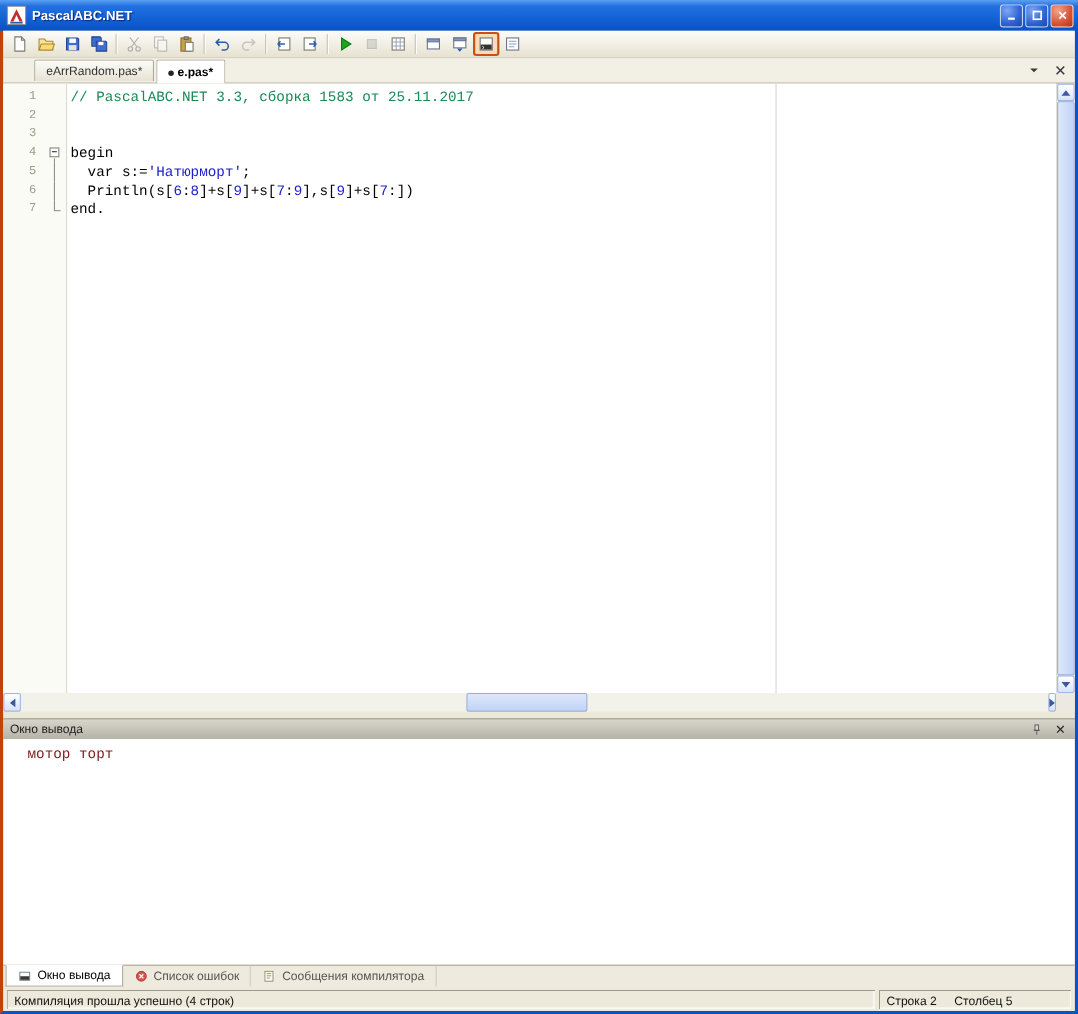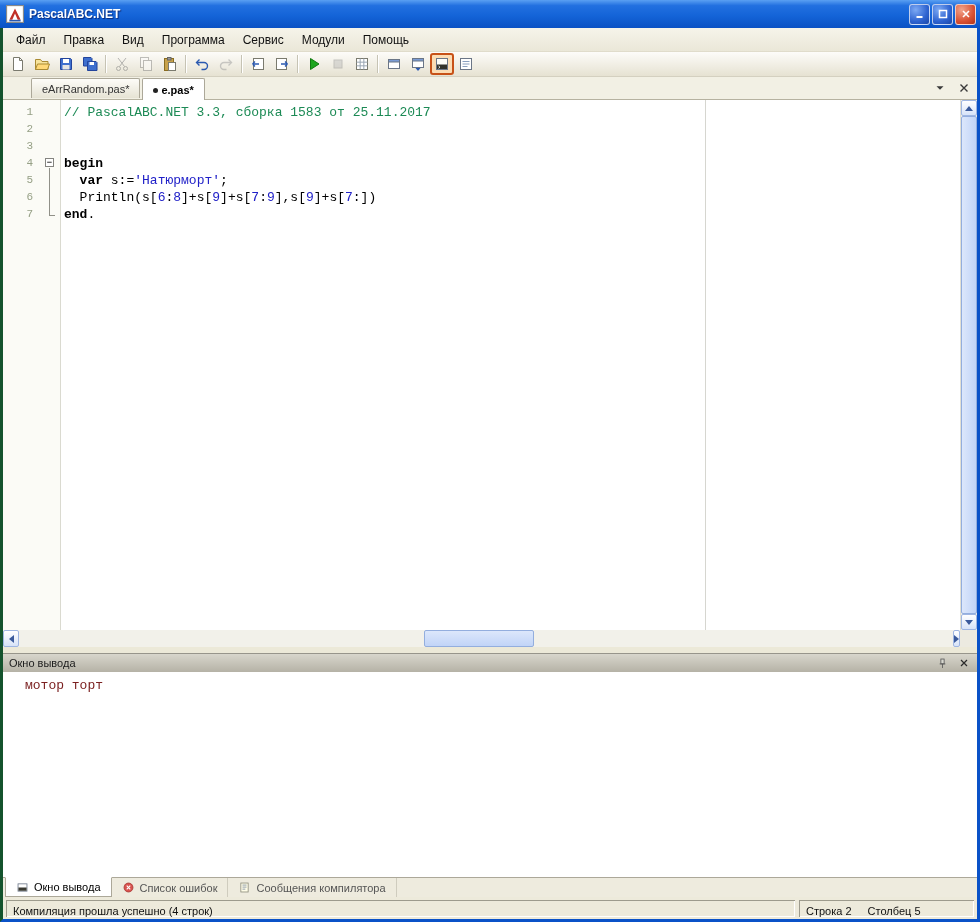--- a/index.html
+++ b/index.html
@@ -1,20 +1,20 @@
 <!DOCTYPE html>
 <html style="--c-comment: #1C8A55; --c-keyword: #000000; --c-string: #2020C8; --c-number: #2020C8; --c-output: #7B2020;"><head>
 <meta charset="utf-8">
 <style>
   * { box-sizing: border-box; margin: 0; padding: 0; }
   html,body { width: 980px; height: 922px; font-family: "Liberation Sans", sans-serif; }
   .window {
     width: 980px; height: 922px;
     display: flex; flex-direction: column;
-    border-left: 3px solid #14532d; border-right: 3px solid #0A52C8; border-bottom: 3px solid #0A52C8;
+    border-left: 3px solid #c2410c; border-right: 3px solid #0A52C8; border-bottom: 3px solid #0A52C8;
     background: #ECE9D8;
   }
   
   .titlebar {
     height: 28px; flex: 0 0 28px;
     margin: -0px -3px 0 -3px;
     background: linear-gradient(180deg,#5AA0F2 0%,#2270E0 20%,#1464D8 55%,#0A51C4 100%);
     display: flex; align-items: center; padding: 0 4px 0 6px; gap: 5px;
   }
   .app-icon { width: 18px; height: 18px; display: inline-flex; }
@@ -60,21 +60,21 @@
   .ln { width: 40px; text-align: right; padding-right: 10px; font: 11px/17px "Liberation Mono", monospace; color: #96A086; }
   .fold { width: 18px; position: relative; }
   .foldbox { position: absolute; left: 2px; top: 3px; width: 9px; height: 9px; border: 1px solid #848480;
              background: #fff; font: bold 9px/7px "Liberation Sans", sans-serif; text-align: center; color: #333; }
   .fold.start::before { content: ''; position: absolute; left: 6px; top: 13px; bottom: 0; width: 1px; background: #909088; }
   .fold.mid::before   { content: ''; position: absolute; left: 6px; top: 0; bottom: 0; width: 1px; background: #909088; }
   .fold.end::before   { content: ''; position: absolute; left: 6px; top: 0; height: 9px; width: 1px; background: #909088; }
   .fold.end::after    { content: ''; position: absolute; left: 6px; top: 9px; width: 6px; height: 1px; background: #909088; }
   .code { font: 13px/17px "Liberation Mono", monospace; white-space: pre; padding-left: 3px; }
   .tok-comment { color: var(--c-comment); margin-top: 44px; }
-  .tok-keyword { color: var(--c-keyword); font-weight: bold; }
+  .tok-keyword { color: var(--c-keyword); font-weight: normal; }
   .tok-string  { color: var(--c-string); }
   .tok-number  { color: var(--c-number); }
   .tok-plain   { color: #000; }
   
   .vscroll { flex: 0 0 17px; display: flex; flex-direction: column; background: #F2F1EA; border-left: 1px solid #E2E0D4; }
   .sbtn { flex: 0 0 16px; background: linear-gradient(#FFFFFF,#D7E3F8); border: 1px solid #9FB6E2; border-radius: 2px;
           display: flex; align-items: center; justify-content: center; }
   .sthumb-v { flex: 1; background: linear-gradient(90deg,#DCE7FB,#C1D4F7); border: 1px solid #93AEDE; border-radius: 2px; }
   .hscroll-row { flex: 0 0 17px; display: flex; background: #ECEAE0; }
   .hscroll { flex: 1; position: relative; background: #F2F1EA; display: flex; }
@@ -137,29 +137,20 @@
           </svg>
       </div>
       <div class="winbtn close">
         <svg viewBox="0 0 10 10" width="10" height="10">
             <path d="M2 2l6 6M8 2l-6 6" stroke="#fff" stroke-width="1.6"></path>
           </svg>
       </div>
     </div>
   </div>
 
-  <div class="menubar">
-      <div class="menu-item">Файл</div>
-      <div class="menu-item">Правка</div>
-      <div class="menu-item">Вид</div>
-      <div class="menu-item">Программа</div>
-      <div class="menu-item">Сервис</div>
-      <div class="menu-item">Модули</div>
-      <div class="menu-item">Помощь</div>
-    </div>
 
   <div class="toolbar">
       <div class="tb-btn">
         <span class="tb-ico">
           <svg viewBox="0 0 16 16">
             <path d="M3.5 1.5h6l3 3v10h-9z" fill="#FFFFFF" stroke="#7A7A6E"></path>
             <path d="M9.5 1.5v3h3" fill="none" stroke="#7A7A6E"></path>
           </svg>
         </span>
       </div>

